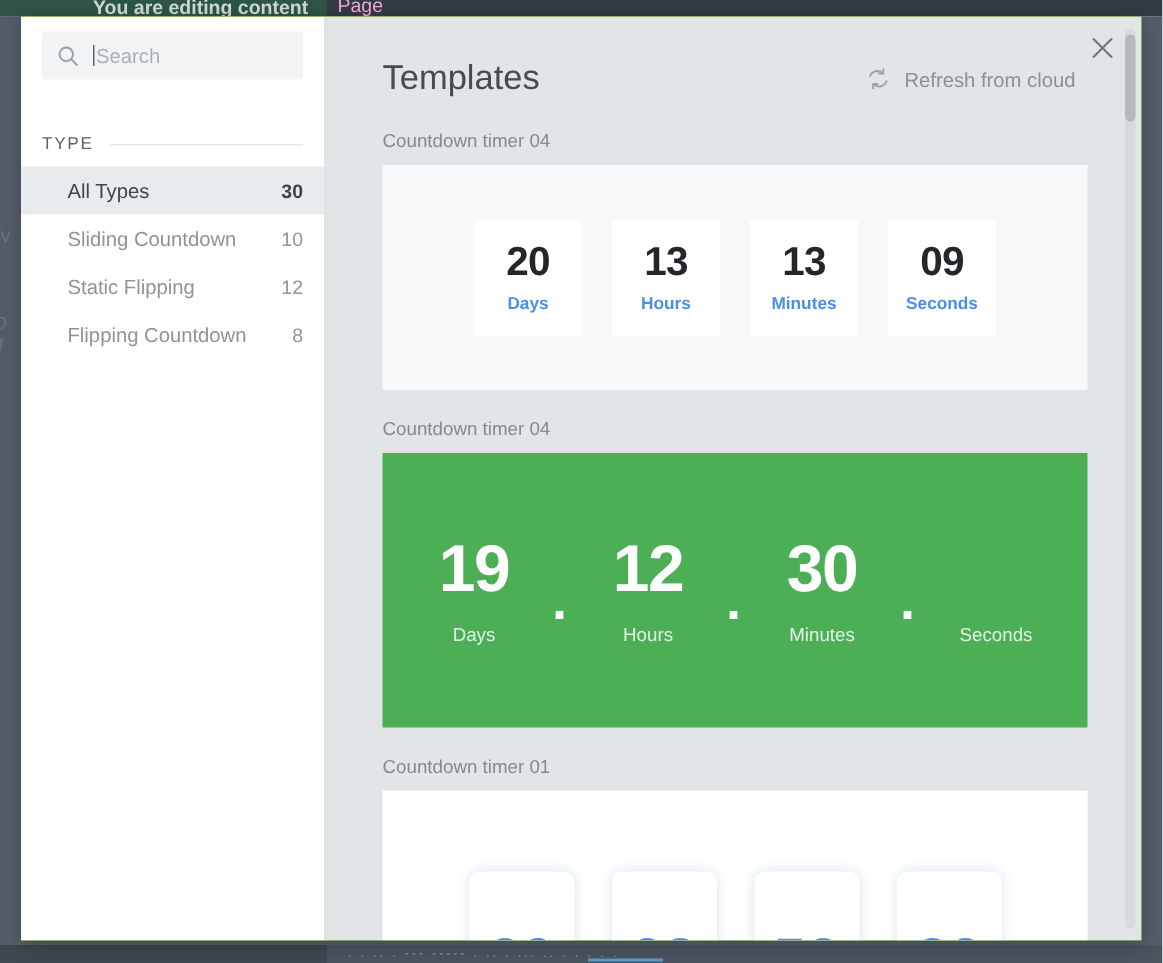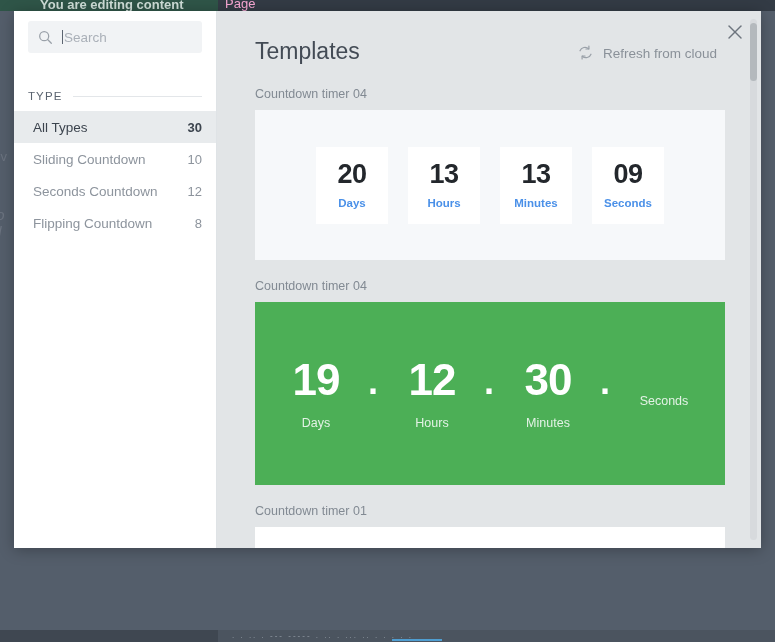--- a/index.html
+++ b/index.html
@@ -35,21 +35,21 @@
   .topbar-green {
     position: absolute;
     top: 0; left: 0;
     width: 218px;
     height: 11px;
     background: #2f5548;
     color: #cfded8;
     font-size: 13px;
     font-weight: bold;
     line-height: 9px;
-    padding-left: 40px;
+    padding-left: 62px;
     white-space: nowrap;
     overflow: hidden;
   }
   .topbar-right {
     position: absolute;
     top: 0; left: 225px;
     height: 16px;
     color: #f9a8d4;
     font-size: 13px;
     line-height: 8px;
@@ -103,21 +103,21 @@
   .behind-text.t2 { left: -14px; top: 137px; }
   .behind-text.t3 { left: -12px; top: 195px; font-style: italic; font-size: 15px; }
   .behind-text.t4 { left: -10px; top: 212px; font-style: italic; font-size: 15px; }
 
   
   .modal {
     position: absolute;
     left: 14px;
     top: 11px;
     width: 747px;
-    height: 537px;
+    height: 616px;
     background: #84cc16;
     overflow: hidden;
     box-shadow: 0 2px 14px rgba(0,0,0,.28);
   }
 
   
   .sidebar {
     position: absolute;
     left: 0; top: 0; bottom: 0;
     width: 203px;
@@ -160,21 +160,21 @@
     background: #e3e6e9;
     margin-left: 11px;
   }
 
   .type-list { margin-top: 9px; }
   .type-item {
     height: 32px;
     display: flex;
     align-items: center;
     justify-content: space-between;
-    padding: 0 14px 0 19px;
+    padding: 0 14px 0 31px;
     font-size: 13.5px;
     color: #8d949d;
     cursor: pointer;
   }
   .type-item.active {
     background: #e8ebed;
     color: #3c444e;
     font-weight: 500;
   }
   .type-item .cnt { font-size: 13px; }
@@ -278,21 +278,21 @@
     color: #4a90e8;
   }
 
   
   .tpl-green-stage {
     height: 183px;
     display: flex;
     align-items: center;
     justify-content: center;
   }
-  .green-inner { display: flex; align-items: center; }
+  .green-inner { display: flex; align-items: flex-end; }
   .g-col {
     display: flex;
     flex-direction: column;
     align-items: center;
     min-width: 92px;
   }
   .g-num {
     font-size: 44px;
     font-weight: bold;
     color: #ffffff;
@@ -392,21 +392,21 @@
       <div class="type-list">
         <div class="type-item active">
           <span>All Types</span>
           <span class="cnt">30</span>
         </div>
         <div class="type-item">
           <span>Sliding Countdown</span>
           <span class="cnt">10</span>
         </div>
         <div class="type-item">
-          <span>Seconds Countdown</span>
+          <span>Static Flipping</span>
           <span class="cnt">12</span>
         </div>
         <div class="type-item">
           <span>Flipping Countdown</span>
           <span class="cnt">8</span>
         </div>
       </div>
     </div>
 
     <div class="content">

